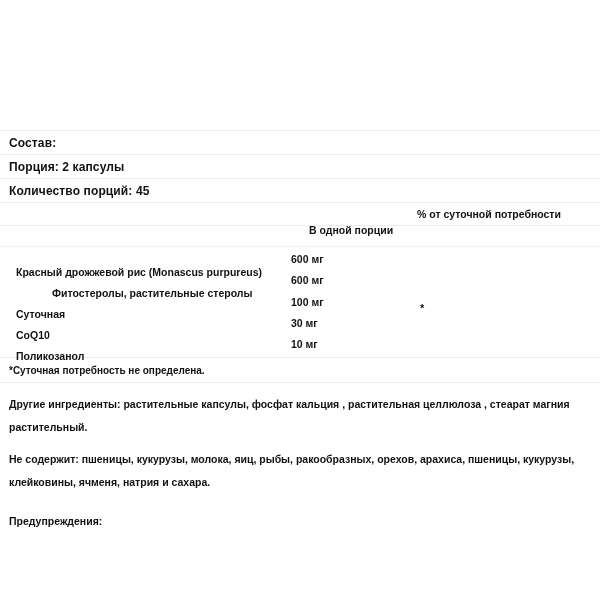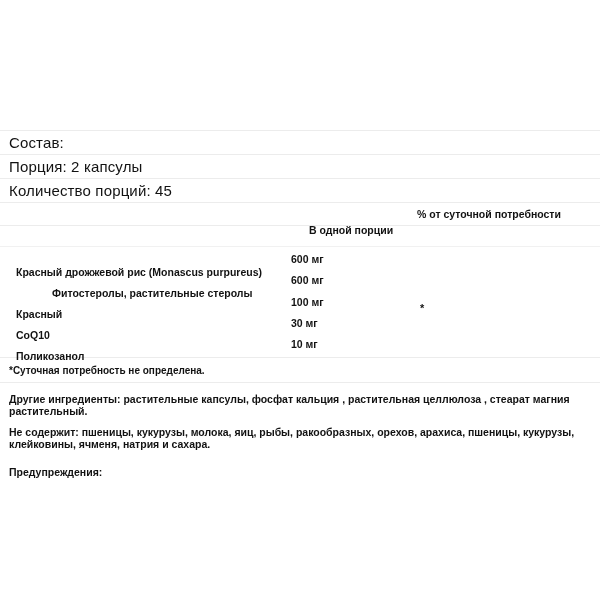--- a/index.html
+++ b/index.html
@@ -47,22 +47,22 @@
   .row {
     position: relative;
     box-sizing: border-box;
     padding: 0 9px;
     display: flex;
     align-items: center;
   }
 
   .meta-row {
     height: 23px;
-    font-size: 15px;
-    font-weight: 400;
+    font-size: 12px;
+    font-weight: 700;
     letter-spacing: 0.01em;
     color: #121212;
   }
 
   .header-row {
     height: 22px;
     font-size: 10.5px;
     font-weight: 700;
     color: #121212;
     padding: 0;
@@ -120,21 +120,21 @@
     font-size: 10px;
     font-weight: 700;
     color: #121212;
   }
 
   .para {
     box-sizing: border-box;
     padding: 10px 9px 0 9px;
     font-size: 10.5px;
     font-weight: 700;
-    line-height: 12px;
+    line-height: 23px;
     color: #121212;
   }
   .para.tight { padding-top: 9px; }
   .para.warn { padding-top: 16px; }
 
   .bottom-spacer { height: 120px; }
 </style>
 </head>
 <body>
 
@@ -179,21 +179,21 @@
     <div class="nutrients">
 
       <span class="nut-name" style="top: 19px;">Красный дрожжевой рис  (Monascus purpureus)</span>
       <span class="nut-amount" style="top: 6px;">600 мг</span>
       <span class="nut-dv" style="top: 6px;"></span>
 
       <span class="nut-name" style="top: 40px; margin-left: 36px;">Фитостеролы, растительные стеролы</span>
       <span class="nut-amount" style="top: 27px;">600 мг</span>
       <span class="nut-dv" style="top: 27px;"></span>
 
-      <span class="nut-name" style="top: 61px;">Красный</span>
+      <span class="nut-name" style="top: 61px;">Суточная</span>
       <span class="nut-amount" style="top: 49px; text-align: right;">100 мг</span>
       <span class="nut-dv" style="top: 55px;">*</span>
 
       <span class="nut-name" style="top: 82px;">CoQ10</span>
       <span class="nut-amount" style="top: 70px;">30 мг</span>
       <span class="nut-dv" style="top: 70px;"></span>
 
       <span class="nut-name" style="top: 103px;">Поликозанол</span>
       <span class="nut-amount" style="top: 91px;">10 мг</span>
       <span class="nut-dv" style="top: 91px;"></span>

